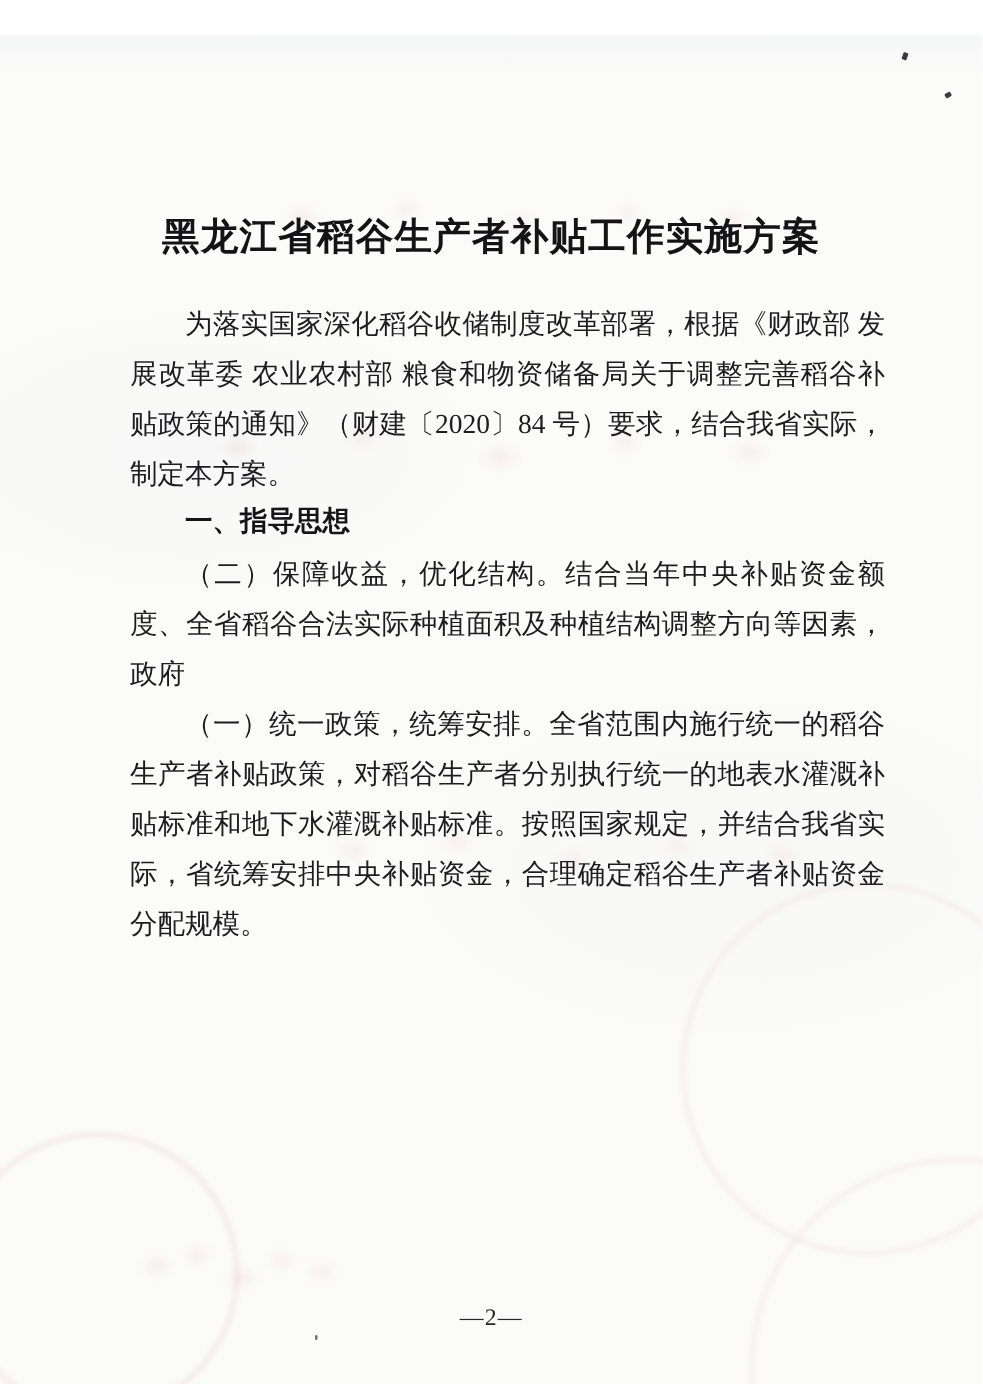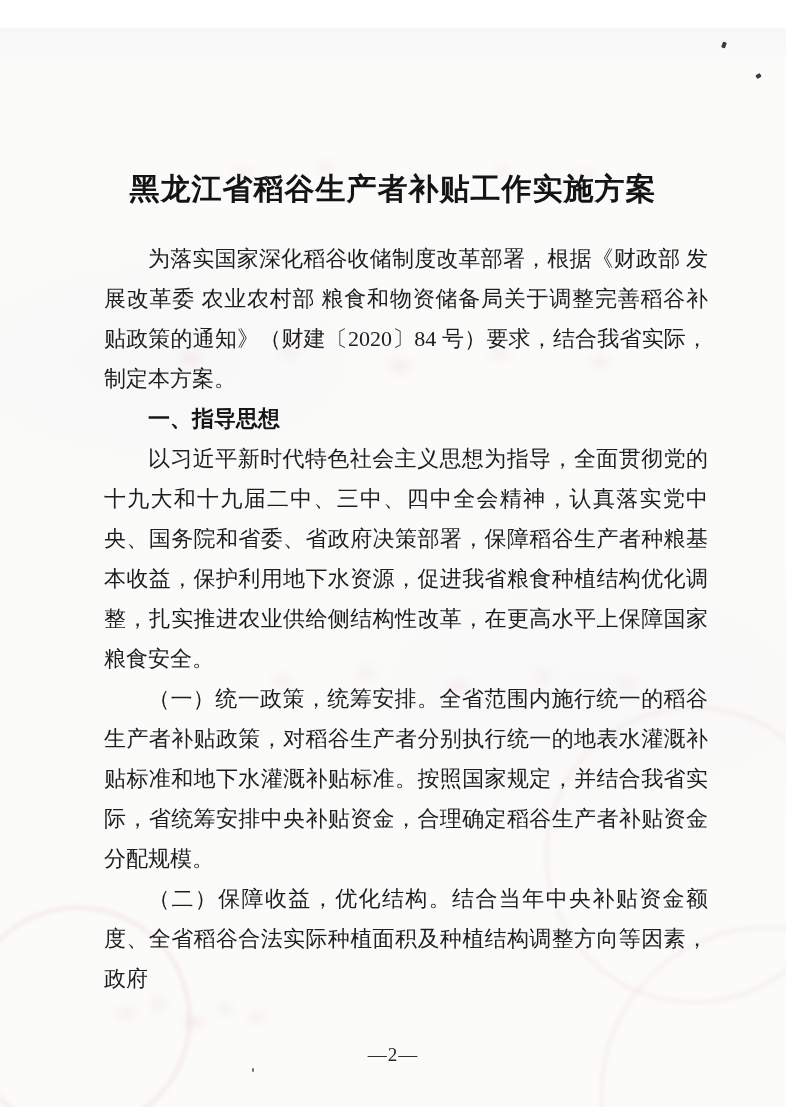--- a/index.html
+++ b/index.html
@@ -64,21 +64,21 @@
     font-size: 22px;
     line-height: 40px;
     text-align: justify;
     text-justify: inter-character;
     color: #1d1d20;
   }
   .doc-body p { margin: 0; text-indent: 2em; }
   .doc-heading {
     margin: 0;
     text-indent: 2em;
-    font-family: Liberation Serif, serif;
+    font-family: Liberation Mono, monospace;
     font-weight: bold;
     font-size: 22px;
     line-height: 40px;
     color: #161618;
   }
   .page-number {
     position: absolute;
     top: 1016px;
     left: 0;
     width: 100%;
@@ -105,20 +105,19 @@
   <div class="artifact speck" style="left:722px; top:14px; width:4px; height:6px; transform:rotate(20deg);"></div>
   <div class="artifact speck" style="left:756px; top:46px; width:5px; height:4px; transform:rotate(-30deg);"></div>
   <div class="artifact speck" style="left:311px; top:1086px; width:3px; height:5px;"></div>
   <div class="artifact speck" style="left:252px; top:1040px; width:2px; height:4px; opacity:0.7;"></div>
 
   <div class="doc-title">黑龙江省稻谷生产者补贴工作实施方案</div>
 
   <div class="doc-body">
     <p>为落实国家深化稻谷收储制度改革部署，根据《财政部 发展改革委 农业农村部 粮食和物资储备局关于调整完善稻谷补贴政策的通知》（财建〔2020〕84 号）要求，结合我省实际，制定本方案。</p>
     <p class="doc-heading">一、指导思想</p>
-    <p>以习近平新时代特色社会主义思想为指导，全面贯彻党的十九大和十九届二中、三中、四中全会精神，认真落实党中央、国务院和省委、省政府决策部署，保障稻谷生产者种粮基本收益，保护利用地下水资源，促进我省粮食种植结构优化调整，扎实推进农业供给侧结构性改革，在更高水平上保障国家粮食安全。</p>
+    <p>（二）保障收益，优化结构。结合当年中央补贴资金额度、全省稻谷合法实际种植面积及种植结构调整方向等因素，政府</p>
     <p>（一）统一政策，统筹安排。全省范围内施行统一的稻谷生产者补贴政策，对稻谷生产者分别执行统一的地表水灌溉补贴标准和地下水灌溉补贴标准。按照国家规定，并结合我省实际，省统筹安排中央补贴资金，合理确定稻谷生产者补贴资金分配规模。</p>
-    <p>（二）保障收益，优化结构。结合当年中央补贴资金额度、全省稻谷合法实际种植面积及种植结构调整方向等因素，政府</p>
   </div>
 
   <div class="page-number">—2—</div>
 
 </div>
 
 </body></html>

